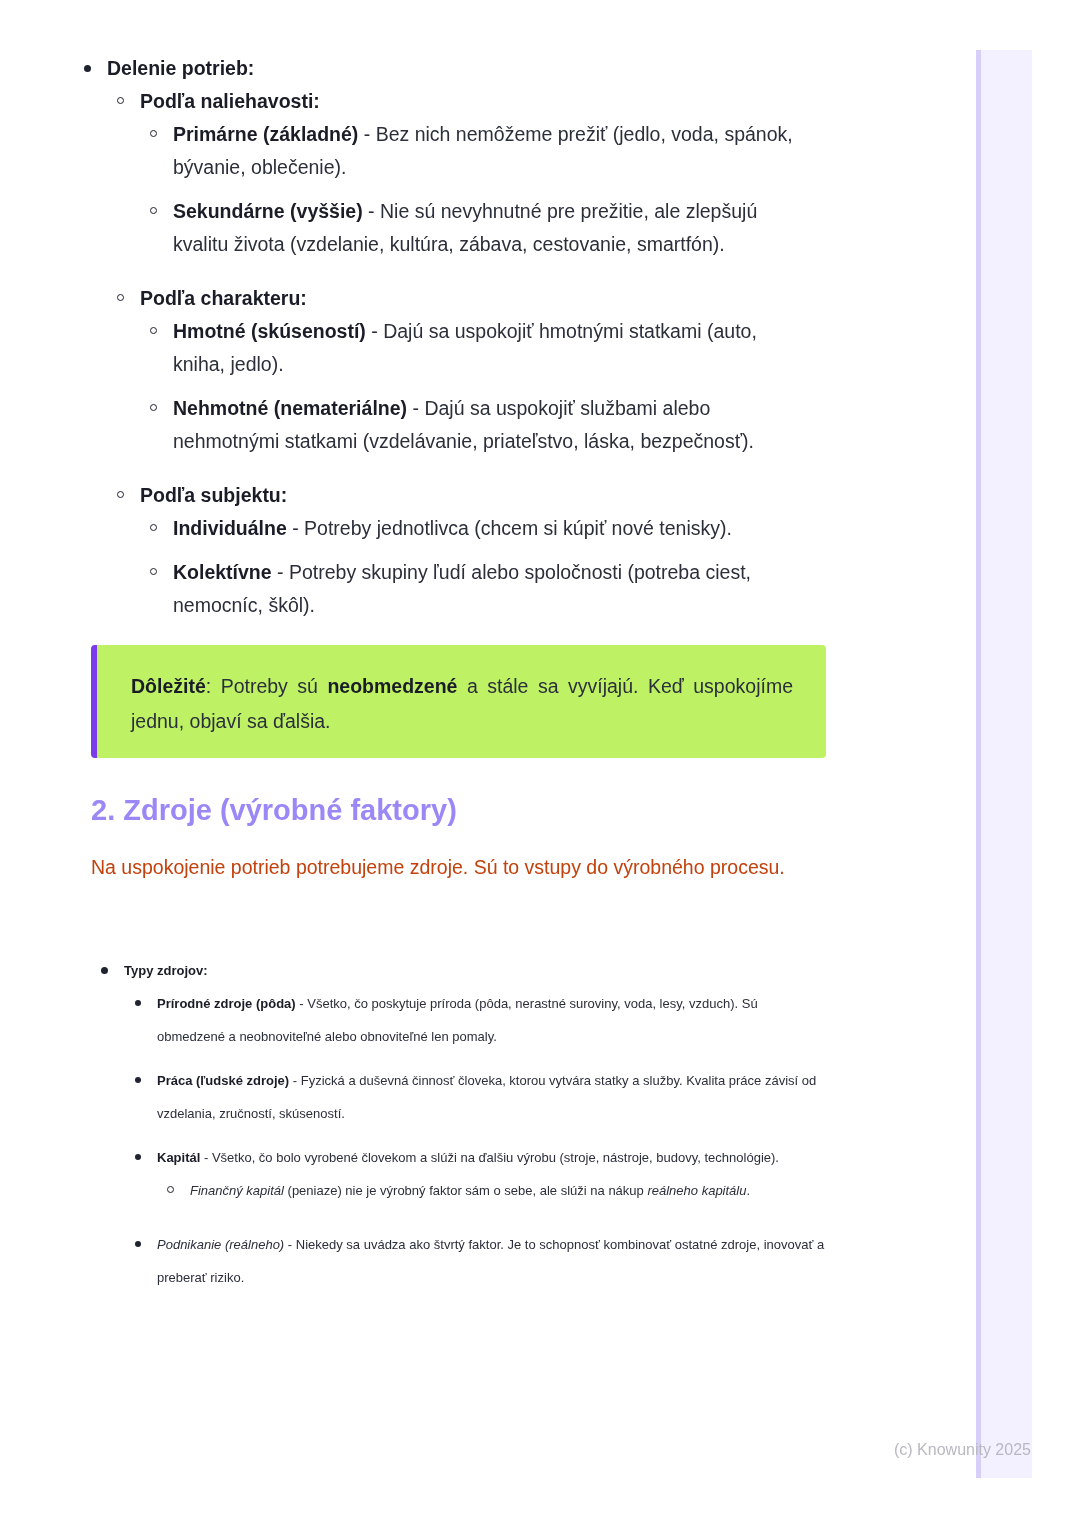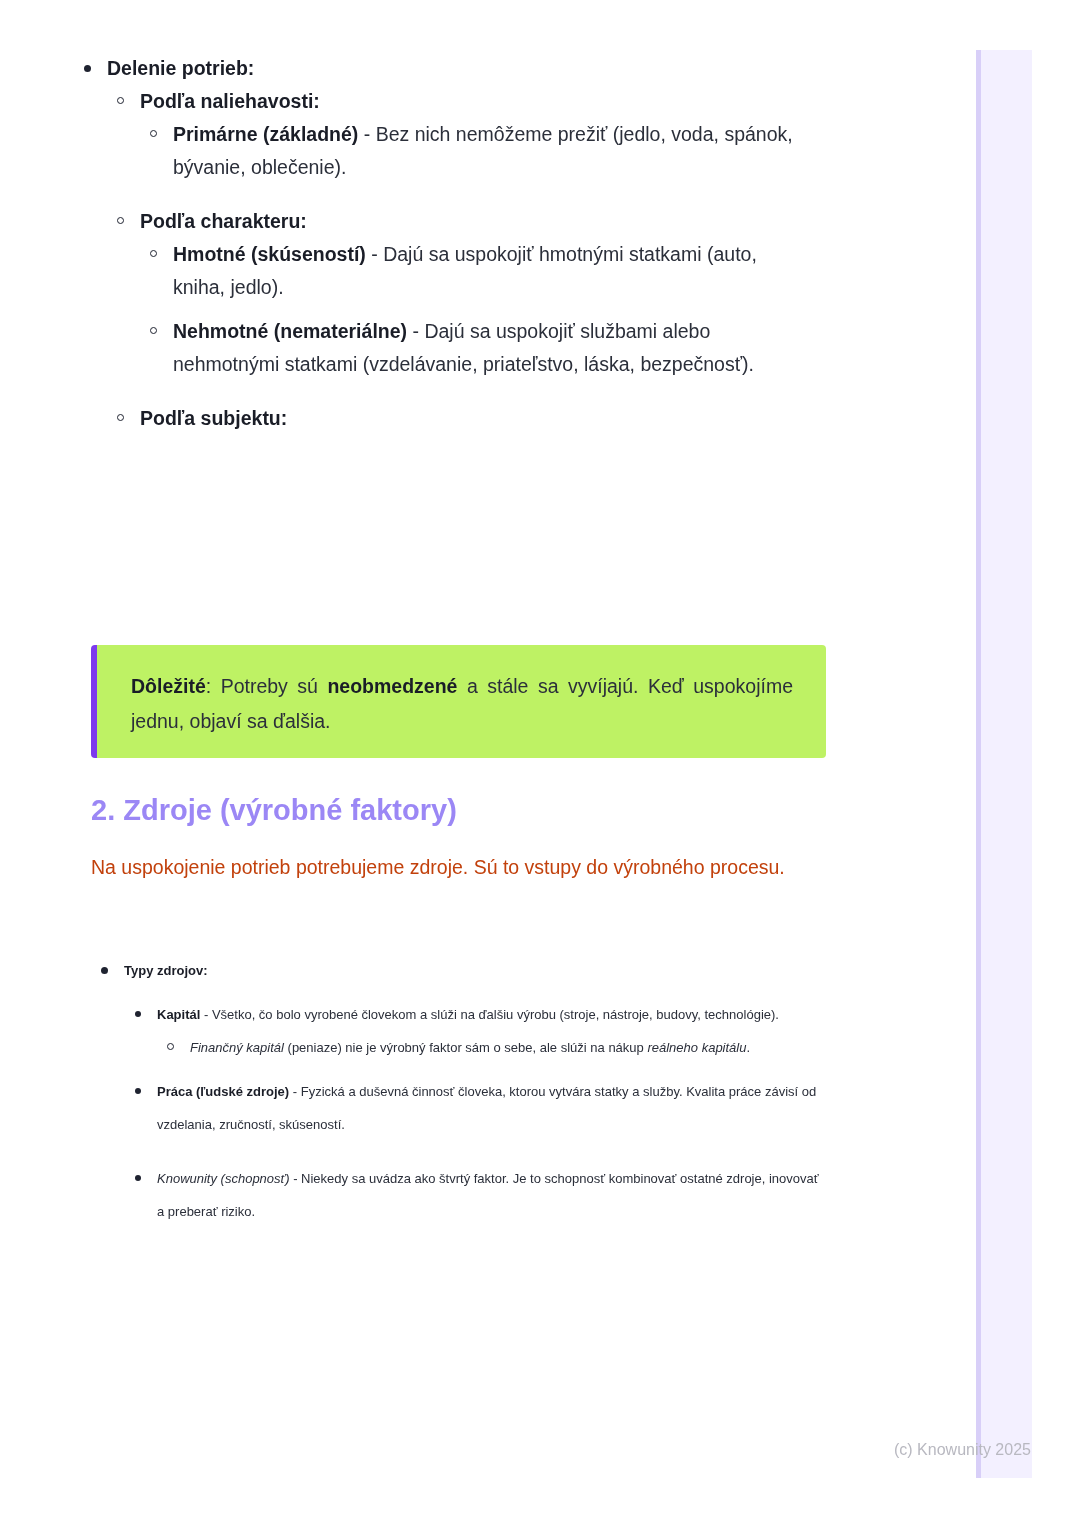--- a/index.html
+++ b/index.html
@@ -161,68 +161,82 @@
       <span class="strong">Delenie potrieb:</span>
 
       <ul class="l2 circle">
 
         <li>
           <span class="strong">Podľa naliehavosti:</span>
           <ul class="l3">
             <li>
               <span class="strong">Primárne (základné)</span><span> - Bez nich nemôžeme prežiť (jedlo, voda, spánok, bývanie, oblečenie).</span>
             </li>
+            <li class="item-gap">
+              <span class="strong">Sekundárne (vyššie)</span><span> - Nie sú nevyhnutné pre prežitie, ale zlepšujú kvalitu života (vzdelanie, kultúra, zábava, cestovanie, smartfón).</span>
+            </li>
           </ul>
         </li>
 
         <li class="group-gap">
           <span class="strong">Podľa charakteru:</span>
           <ul class="l3">
             <li>
               <span class="strong">Hmotné (skúseností)</span><span> - Dajú sa uspokojiť hmotnými statkami (auto, kniha, jedlo).</span>
             </li>
             <li class="item-gap">
               <span class="strong">Nehmotné (nemateriálne)</span><span> - Dajú sa uspokojiť službami alebo nehmotnými statkami (vzdelávanie, priateľstvo, láska, bezpečnosť).</span>
             </li>
           </ul>
         </li>
 
         <li class="group-gap">
           <span class="strong">Podľa subjektu:</span>
+          <ul class="l3">
+            <li>
+              <span class="strong">Individuálne</span><span> - Potreby jednotlivca (chcem si kúpiť nové tenisky).</span>
+            </li>
+            <li class="item-gap">
+              <span class="strong">Kolektívne</span><span> - Potreby skupiny ľudí alebo spoločnosti (potreba ciest, nemocníc, škôl).</span>
+            </li>
+          </ul>
         </li>
       </ul>
     </li>
   </ul>
 </div>
 
 <div class="callout">
   <span class="strong">Dôležité</span><span>:</span><span> Potreby sú </span><span class="strong">neobmedzené</span><span> a stále sa vyvíjajú. Keď uspokojíme jednu, objaví sa ďalšia.</span>
 </div>
 
 <h2 class="heading">2. Zdroje (výrobné faktory)</h2>
 
 <p class="intro">Na uspokojenie potrieb potrebujeme zdroje. Sú to vstupy do výrobného procesu.</p>
 
 <div class="sec2">
   <ul class="l1">
     <li>
       <span class="strong">Typy zdrojov:</span>
       <ul class="l2 disc">
+        <li>
+          <span class="strong">Prírodné zdroje (pôda)</span><span> - Všetko, čo poskytuje príroda (pôda, nerastné suroviny, voda, lesy, vzduch). Sú obmedzené a neobnoviteľné alebo obnoviteľné len pomaly.</span>
+        </li>
+        <li class="item-gap">
+          <span class="strong">Práca (ľudské zdroje)</span><span> - Fyzická a duševná činnosť človeka, ktorou vytvára statky a služby. Kvalita práce závisí od vzdelania, zručností, skúseností.</span>
+        </li>
         <li class="item-gap">
           <span class="strong">Kapitál</span><span> - Všetko, čo bolo vyrobené človekom a slúži na ďalšiu výrobu (stroje, nástroje, budovy, technológie).</span>
           <ul class="l3">
             <li>
               <span class="em">Finančný kapitál</span><span> (peniaze) nie je výrobný faktor sám o sebe, ale slúži na nákup </span><span class="em">reálneho kapitálu</span><span>.</span>
             </li>
           </ul>
         </li>
-        <li class="item-gap">
-          <span class="strong">Práca (ľudské zdroje)</span><span> - Fyzická a duševná činnosť človeka, ktorou vytvára statky a služby. Kvalita práce závisí od vzdelania, zručností, skúseností.</span>
-        </li>
         <li class="group-gap">
-          <span class="em">Knowunity (schopnosť)</span><span> - Niekedy sa uvádza ako štvrtý faktor. Je to schopnosť kombinovať ostatné zdroje, inovovať a preberať riziko.</span>
+          <span class="em">Podnikanie (reálneho)</span><span> - Niekedy sa uvádza ako štvrtý faktor. Je to schopnosť kombinovať ostatné zdroje, inovovať a preberať riziko.</span>
         </li>
       </ul>
     </li>
   </ul>
 </div>
 
 <div class="footer">(c) Knowunity 2025</div>
 
 </body></html>

